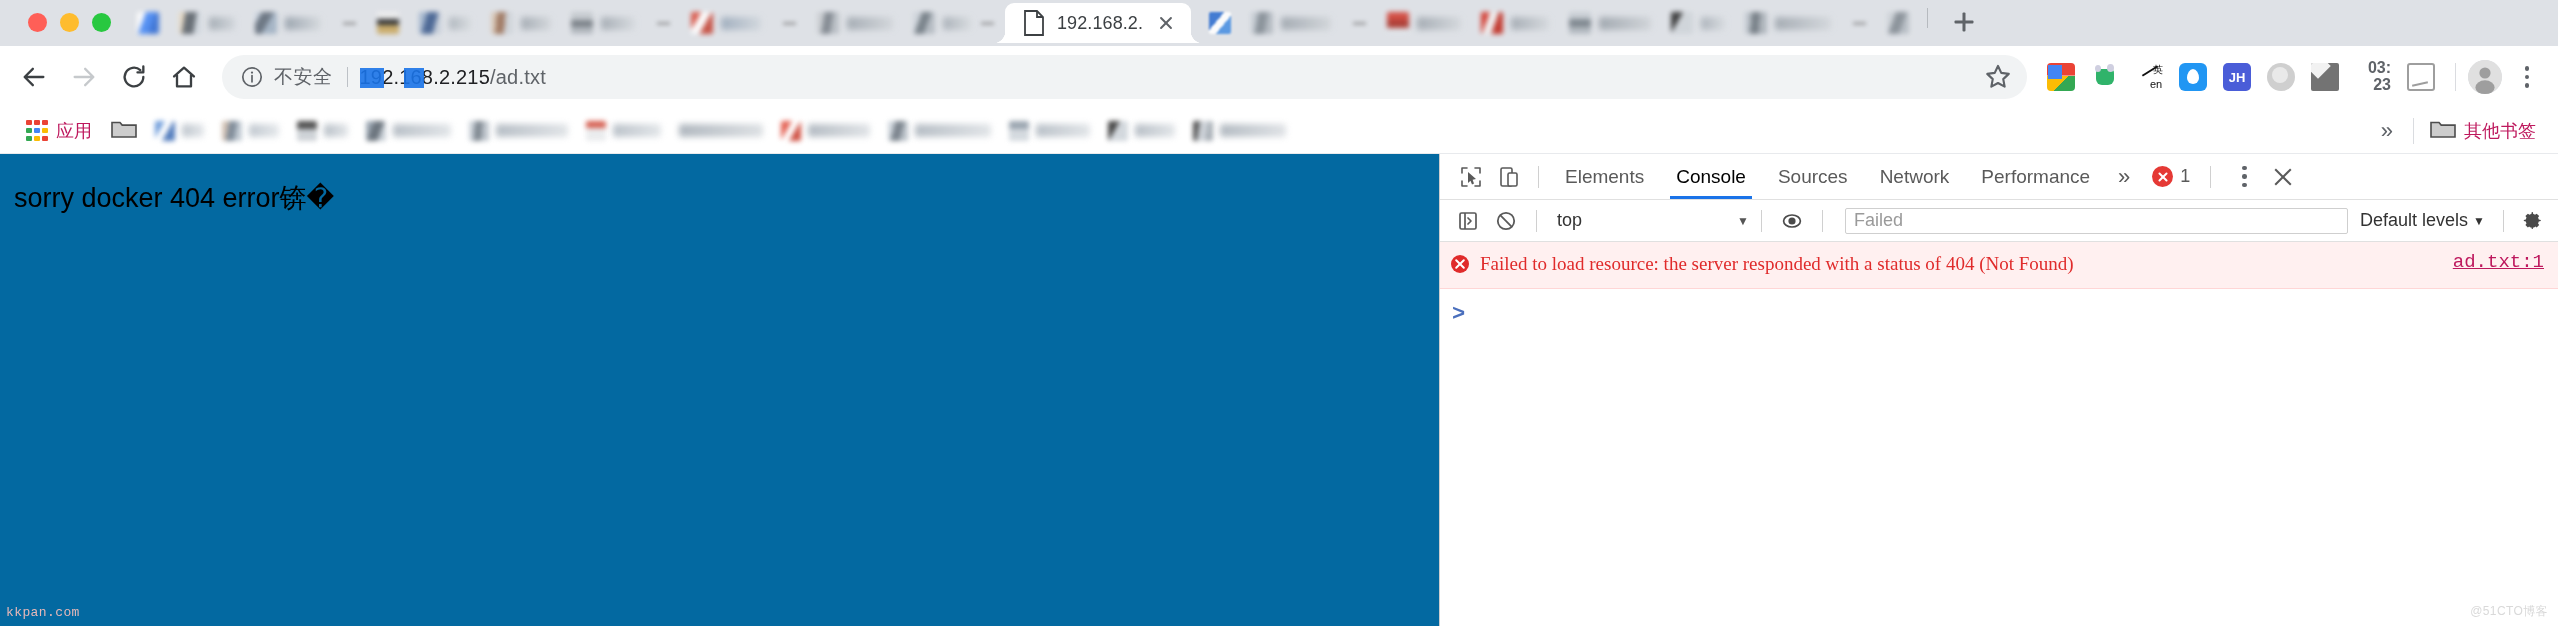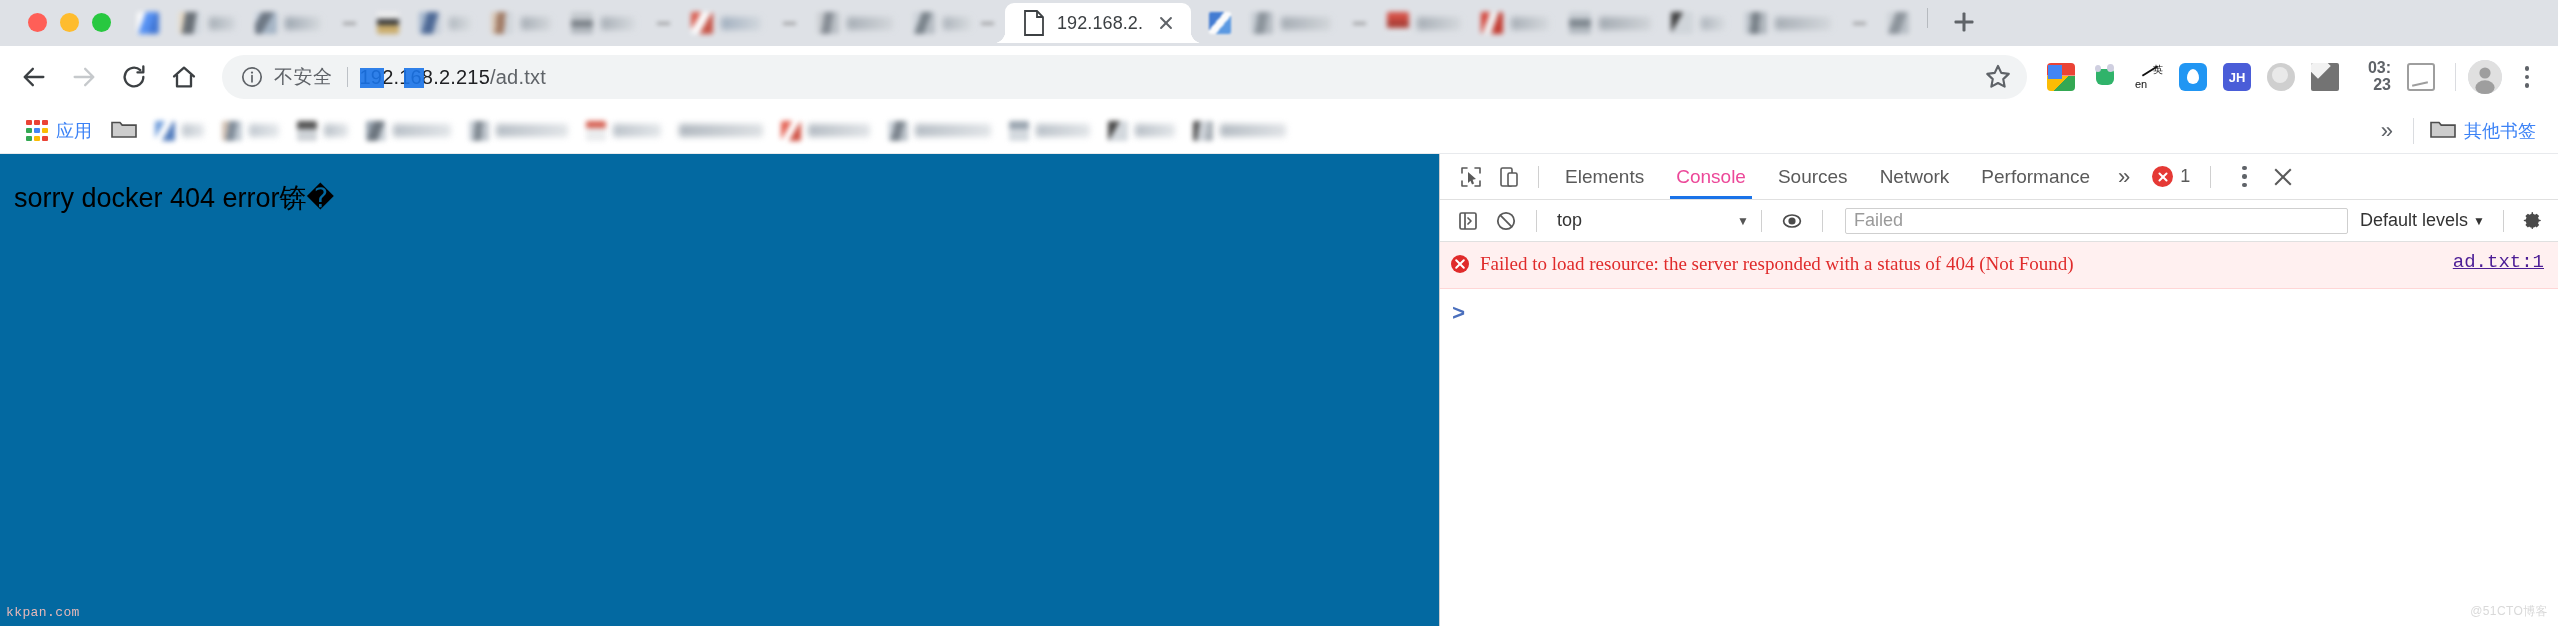--- a/index.html
+++ b/index.html
@@ -111,21 +111,21 @@
   .menu-dots { width:34px; height:40px; display:flex; flex-direction:column;
                align-items:center; justify-content:center; gap:4px; flex-shrink:0; margin-left:6px; }
   .menu-dots i { width:4.5px; height:4.5px; background:#5f6368; border-radius:50%; display:block; }
 
   
   .bookmarks {
     height:46px; background:#fff; display:flex; align-items:center;
     padding:0 12px 0 16px; gap:0; border-bottom:1px solid #e8eaed; position:relative;
   }
   .bm { display:flex; align-items:center; gap:8px; padding:0 10px; height:34px; flex-shrink:0; }
-  .bm-label { font-size:18px; color:#3b82f6; white-space:nowrap; }
+  .bm-label { font-size:18px; color:#be185d; white-space:nowrap; }
   .grid-icon { width:22px; height:22px; display:grid; grid-template-columns:repeat(3,1fr);
                grid-template-rows:repeat(3,1fr); gap:2.5px; flex-shrink:0; }
   .grid-icon i { border-radius:1px; display:block; }
   .bm-blur { display:flex; align-items:center; gap:7px; padding:0 9px; flex-shrink:0; }
   .bm-blur .blurfav { width:20px; height:20px; }
   .chev { font-size:22px; color:#5f6368; padding:0 14px; flex-shrink:0; line-height:1; }
   .bm-right { margin-left:auto; display:flex; align-items:center; flex-shrink:0; }
 
   
   .content { display:flex; height:calc(626px - 46px - 62px - 46px); background:#fff; }
@@ -143,21 +143,21 @@
               display:flex; flex-direction:column; position:relative; }
 
   .dt-tabbar { height:46px; display:flex; align-items:center; padding:0 8px 0 12px;
                border-bottom:1px solid #e0e0e0; background:#fff; flex-shrink:0; }
   .dt-icon-btn { width:38px; height:38px; display:flex; align-items:center;
                  justify-content:center; flex-shrink:0; }
   .dt-vsep { width:1px; height:22px; background:#d0d0d0; margin:0 10px; flex-shrink:0; }
   .dt-tab { font-size:19px; color:#5a5a5a; padding:0 16px; height:44px;
             display:flex; align-items:center; white-space:nowrap; flex-shrink:0;
             position:relative; }
-  .dt-tab.active { color:#ec4899; }
+  .dt-tab.active { color:#000000; }
   .dt-tab.active::after { content:""; position:absolute; left:10px; right:10px; bottom:0;
                           height:3px; background:#1a73e8; }
   .dt-more { font-size:22px; color:#5a5a5a; padding:0 12px; flex-shrink:0; }
   .err-badge { display:flex; align-items:center; gap:7px; padding:0 10px; flex-shrink:0; }
   .err-circle { width:21px; height:21px; border-radius:50%; background:#e53935;
                 position:relative; flex-shrink:0; }
   .err-circle::before,.err-circle::after{ content:""; position:absolute; left:4.5px; top:9.5px;
      width:12px; height:2px; background:#fff; border-radius:1px; }
   .err-circle::before{ transform:rotate(45deg);} .err-circle::after{ transform:rotate(-45deg);}
   .err-count { font-size:18px; color:#5a5a5a; }
@@ -180,21 +180,21 @@
             flex-shrink:0; padding-right:6px; }
   .gear { width:34px; height:34px; flex-shrink:0; display:flex; align-items:center; justify-content:center; }
 
   .dt-console { flex:1; overflow:hidden; background:#fff; }
   .console-err { background:#fff0f0; border-bottom:1px solid #ffd6d6;
                  display:flex; align-items:flex-start; padding:8px 14px 10px 10px; }
   .err-ico { width:20px; height:20px; flex-shrink:0; margin:4px 10px 0 0; }
   .err-text { flex:1; font-family:Liberation Serif, serif;
               font-size:19px; line-height:1.45; color:#e02b2b; min-width:0; }
   .err-link { font-family:"Liberation Mono","DejaVu Sans Mono",monospace; font-size:19px;
-              color:#4c1d95; text-decoration:underline; white-space:nowrap;
+              color:#be185d; text-decoration:underline; white-space:nowrap;
               margin-left:16px; flex-shrink:0; padding-top:1px; }
   .console-prompt { display:flex; align-items:center; padding:8px 0 0 12px; height:44px; }
   .prompt-arrow { color:#4a6fbd; font-size:22px; font-weight:bold;
                   font-family:"Liberation Mono",monospace; }
   .watermark-br { position:absolute; right:10px; bottom:6px; font-size:12px;
                   color:#d9d9d9; letter-spacing:.4px; }
 </style>
 </head>
 <body>
 
@@ -372,21 +372,21 @@
         <span class="ext-img" style="background:#fff;position:relative;">
           <span style="position:absolute;left:5px;top:6px;width:18px;height:16px;background:#30b36a;
                        border-radius:4px 4px 6px 6px;"></span>
           <span style="position:absolute;left:4px;top:2px;width:6px;height:7px;background:#cfcfe0;border-radius:50%;"></span>
           <span style="position:absolute;left:16px;top:1px;width:7px;height:8px;background:#cfcfe0;border-radius:50%;"></span>
         </span>
       </div>
       <div class="ext">
         <span class="ext-img" style="background:#fff;position:relative;font-size:11px;color:#111;
               font-family:'Liberation Sans',sans-serif;">
-          <span style="position:absolute;left:0;bottom:1px;">en</span>
+          <span style="position:absolute;left:15px;bottom:1px;">en</span>
           <span style="position:absolute;right:0;top:0;font-size:10px;">英</span>
           <span style="position:absolute;left:6px;top:7px;width:18px;height:2px;background:#111;
                 transform:rotate(-32deg);"></span>
         </span>
       </div>
       <div class="ext">
         <span class="ext-img" style="background:#2196f3;border-radius:6px;position:relative;">
           <span style="position:absolute;left:8px;top:6px;width:12px;height:15px;background:#fff;
                 border-radius:50% 50% 50% 50%/60% 60% 40% 40%;"></span>
         </span>

